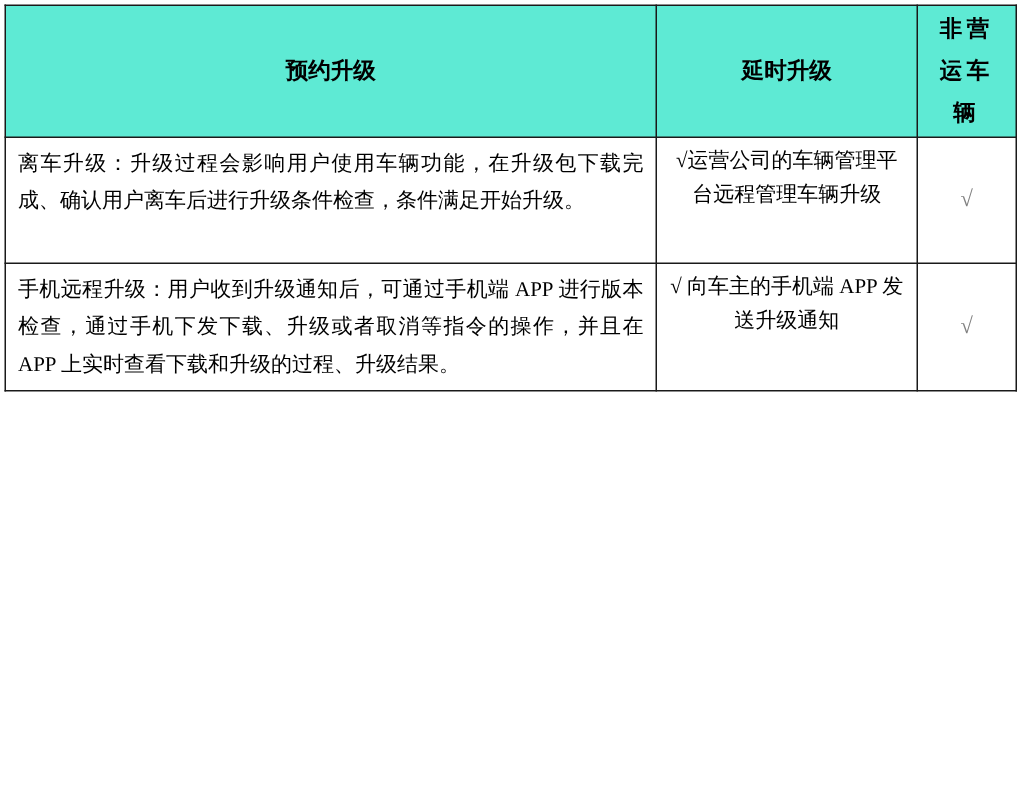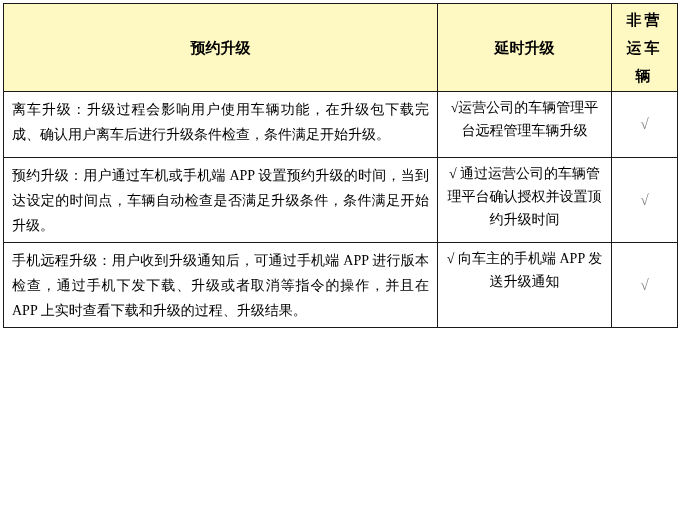--- a/index.html
+++ b/index.html
@@ -24,21 +24,21 @@
     box-sizing: border-box;
     overflow: hidden;
   }
   
   col.col1 { width: 434px; }
   col.col2 { width: 174px; }
   col.col3 { width: 66px;  }
   
   thead tr { height: 88px; }
   th {
-    background: #fef9c3;
+    background: #5eead4;
     font-weight: bold;
     font-size: 15px;
     text-align: center;
     vertical-align: middle;
     line-height: 28px;
     padding: 0 4px;
   }
   th.th-narrow {
     padding: 0 12px;
     letter-spacing: 3px;
@@ -58,21 +58,21 @@
     text-align: center;
     vertical-align: top;
   }
   td.c3 {
     font-size: 15px;
     color: #808080;
     text-align: center;
     vertical-align: middle;
   }
   
-  tr.rh1 { height: 66px; }
+  tr.rh1 { height: 84px; }
   tr.rh2 { height: 84px; }
   tr.rh3 { height: 60px; }
   tr.rh4 { height: 70px; }
   tr.rh5 { height: 72px; }
   tr.rh6 { height: 66px; }
 </style>
 </head>
 <body>
 
 <table>
@@ -87,24 +87,19 @@
       <th>延时升级</th>
       <th class="th-narrow">非营运车辆</th>
     </tr>
   </thead>
   <tbody>
     <tr class="rh1">
       <td class="c1">离车升级：升级过程会影响用户使用车辆功能，在升级包下载完成、确认用户离车后进行升级条件检查，条件满足开始升级。</td>
       <td class="c2">√运营公司的车辆管理平台远程管理车辆升级</td>
       <td class="c3">√</td>
     </tr>
-    <tr class="rh4">
-      <td class="c1">预约升级：用户通过车机或手机端 APP 设置预约升级的时间，当到达设定的时间点，车辆自动检查是否满足升级条件，条件满足开始升级。</td>
-      <td class="c2">√ 通过运营公司的车辆管理平台确认授权并设置顶约升级时间</td>
-      <td class="c3">√</td>
-    </tr>
     <tr class="rh6">
       <td class="c1">手机远程升级：用户收到升级通知后，可通过手机端 APP 进行版本检查，通过手机下发下载、升级或者取消等指令的操作，并且在 APP 上实时查看下载和升级的过程、升级结果。</td>
       <td class="c2">√ 向车主的手机端 APP 发送升级通知</td>
       <td class="c3">√</td>
     </tr>
   </tbody>
 </table>
 
 </body></html>

